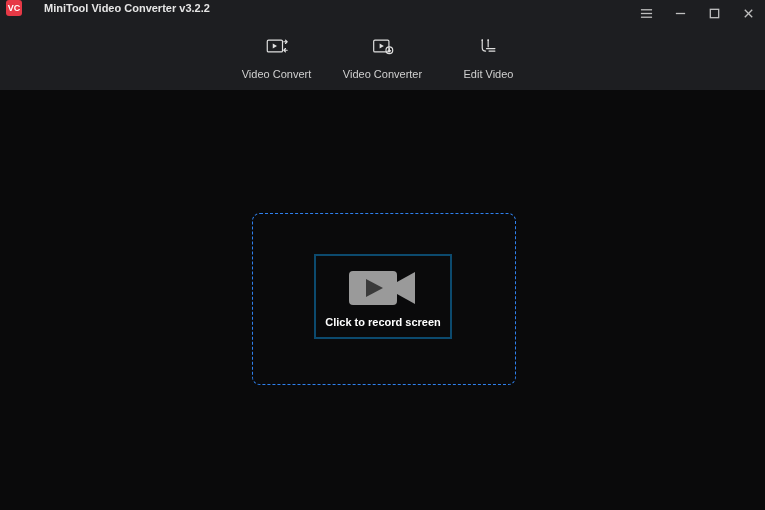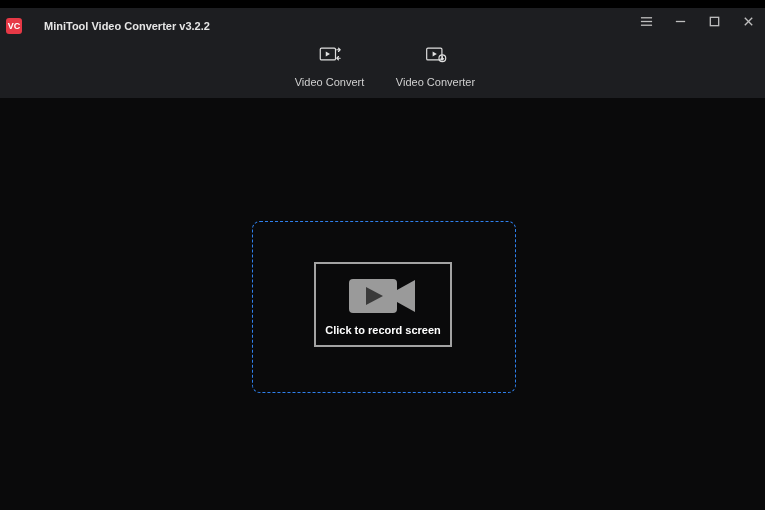--- a/index.html
+++ b/index.html
@@ -10,24 +10,23 @@
     background: #000;
     font-family: "Segoe UI", Arial, sans-serif;
     overflow: hidden;
     color: #c8c8c8;
     font-size: 12px;
   }
   .titlebar {
     height: 26px;
     background: #1d1e21;
     display: flex;
-    align-items: flex-end;
+    align-items: flex-start;
     justify-content: space-between;
     padding: 0 0 0 6px;
-    margin-top: 8px;
   }
   .titlebar-left {
     display: flex;
     align-items: center;
     gap: 6px;
   }
   .app-logo {
     width: 16px;
     height: 16px;
     background: #e63946;
@@ -102,21 +101,21 @@
     height: 170px;
     border: 1.5px dashed #2f80ed;
     border-radius: 8px;
   }
   .record-btn {
     position: absolute;
     left: 314px;
     top: 164px;
     width: 138px;
     height: 85px;
-    border: 2px solid #a3a3a3;
+    border: 2px solid #0c4a6e;
     display: flex;
     flex-direction: column;
     align-items: center;
     justify-content: center;
     gap: 4px;
     cursor: pointer;
     box-sizing: border-box;
   }
   .record-btn .cam {
     display:flex; align-items:center; justify-content:center;
@@ -186,20 +185,33 @@
         <rect x="2" y="3" width="18" height="14" rx="1.5"></rect>
         <polygon points="9,7 9,13 14,10" fill="#e0e0e0" stroke="none"></polygon>
         <circle cx="20.5" cy="15" r="4"></circle>
         <path d="M20.5 13 L20.5 17 M20.5 17 L19 15.5 M20.5 17 L22 15.5"></path>
       </svg>
     </span>
     <span>Video Converter</span>
   </div>
 
 
+  <div class="tab">
+    <span class="icon-slot">
+      <svg viewBox="0 0 26 20" stroke-width="1.4" stroke-linejoin="round" stroke-linecap="round">
+        <path d="M5 3 L5 12 Q5 16 9 16"></path>
+        <path d="M12 3 L12 11"></path>
+        <circle cx="5" cy="3" r="1" fill="#e0e0e0" stroke="none"></circle>
+        <circle cx="12" cy="3" r="1" fill="#e0e0e0" stroke="none"></circle>
+        <path d="M10 13 L20 13 M13 16 L20 16"></path>
+        <polygon points="17,10 22,13 17,16" fill="#e0e0e0" stroke="none" opacity="0"></polygon>
+      </svg>
+    </span>
+    <span>Edit Video</span>
+  </div>
 
 </div>
 
 <div class="content">
   <div class="drop-area"></div>
   <div class="record-btn">
     <span class="cam">
       <svg width="68" height="40" viewBox="0 0 68 40">
         <rect x="0" y="3" width="48" height="34" rx="4" fill="#9a9a9a"></rect>
         <path d="M48 14 L66 4 L66 36 L48 26 Z" fill="#9a9a9a"></path>

